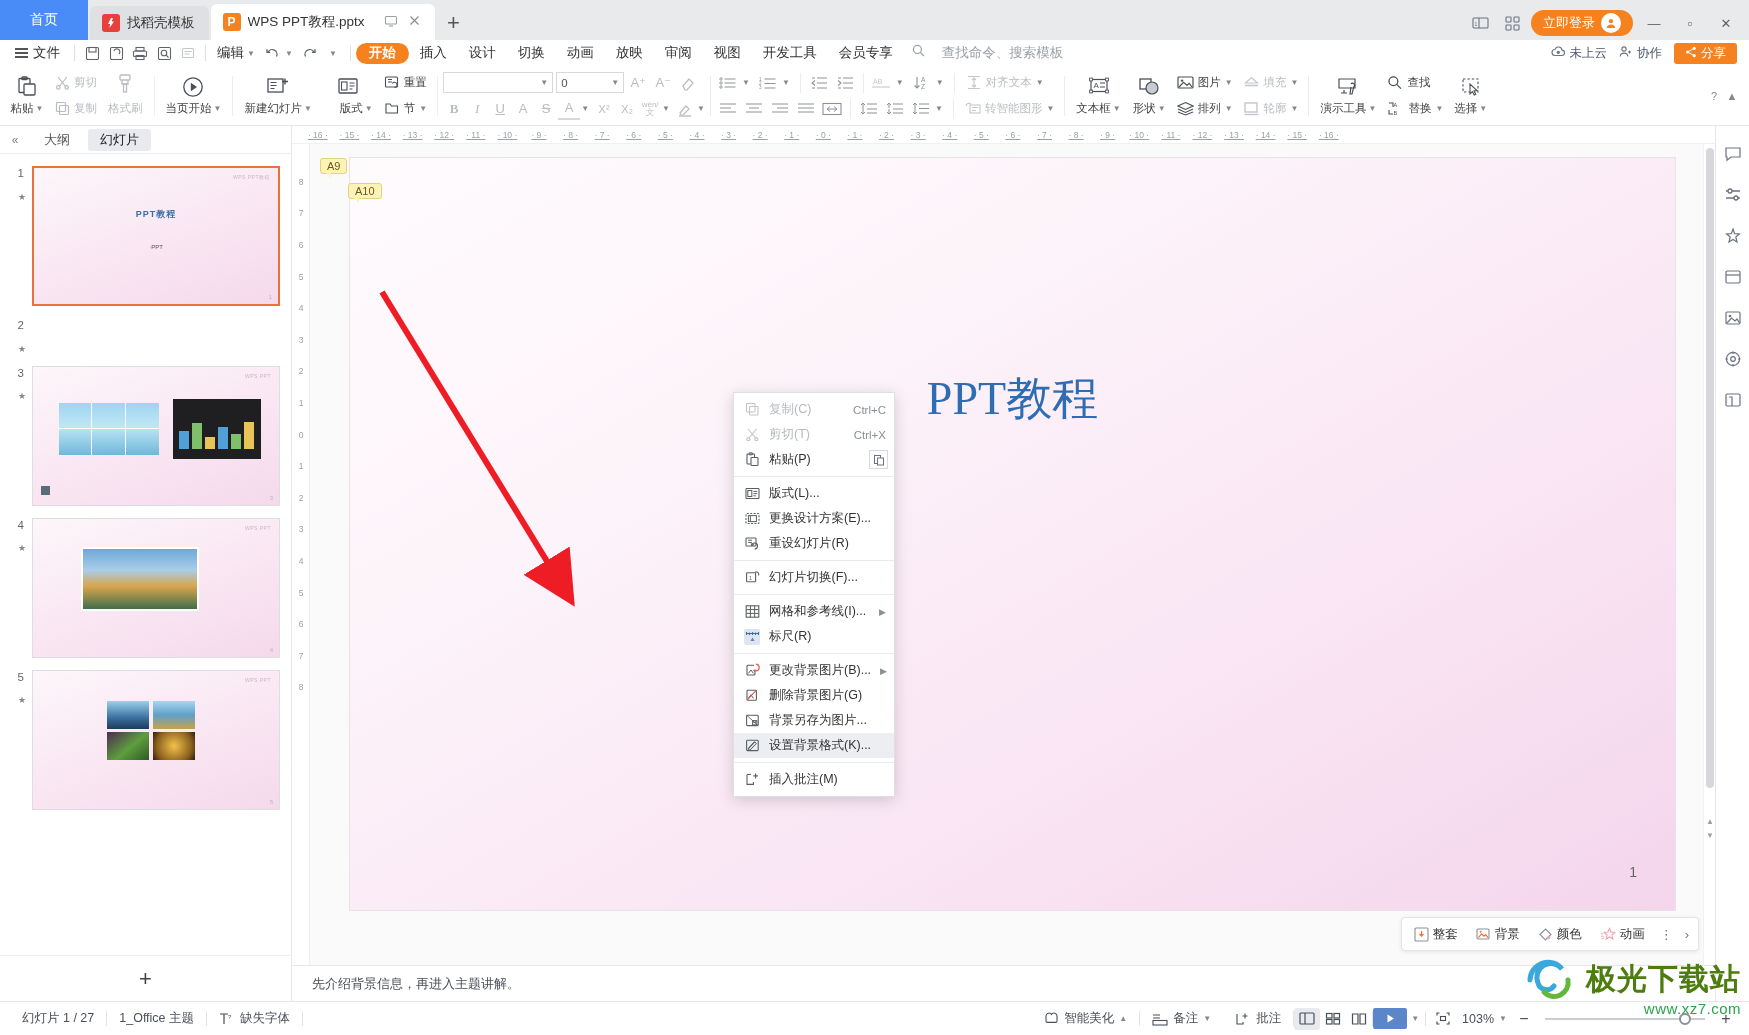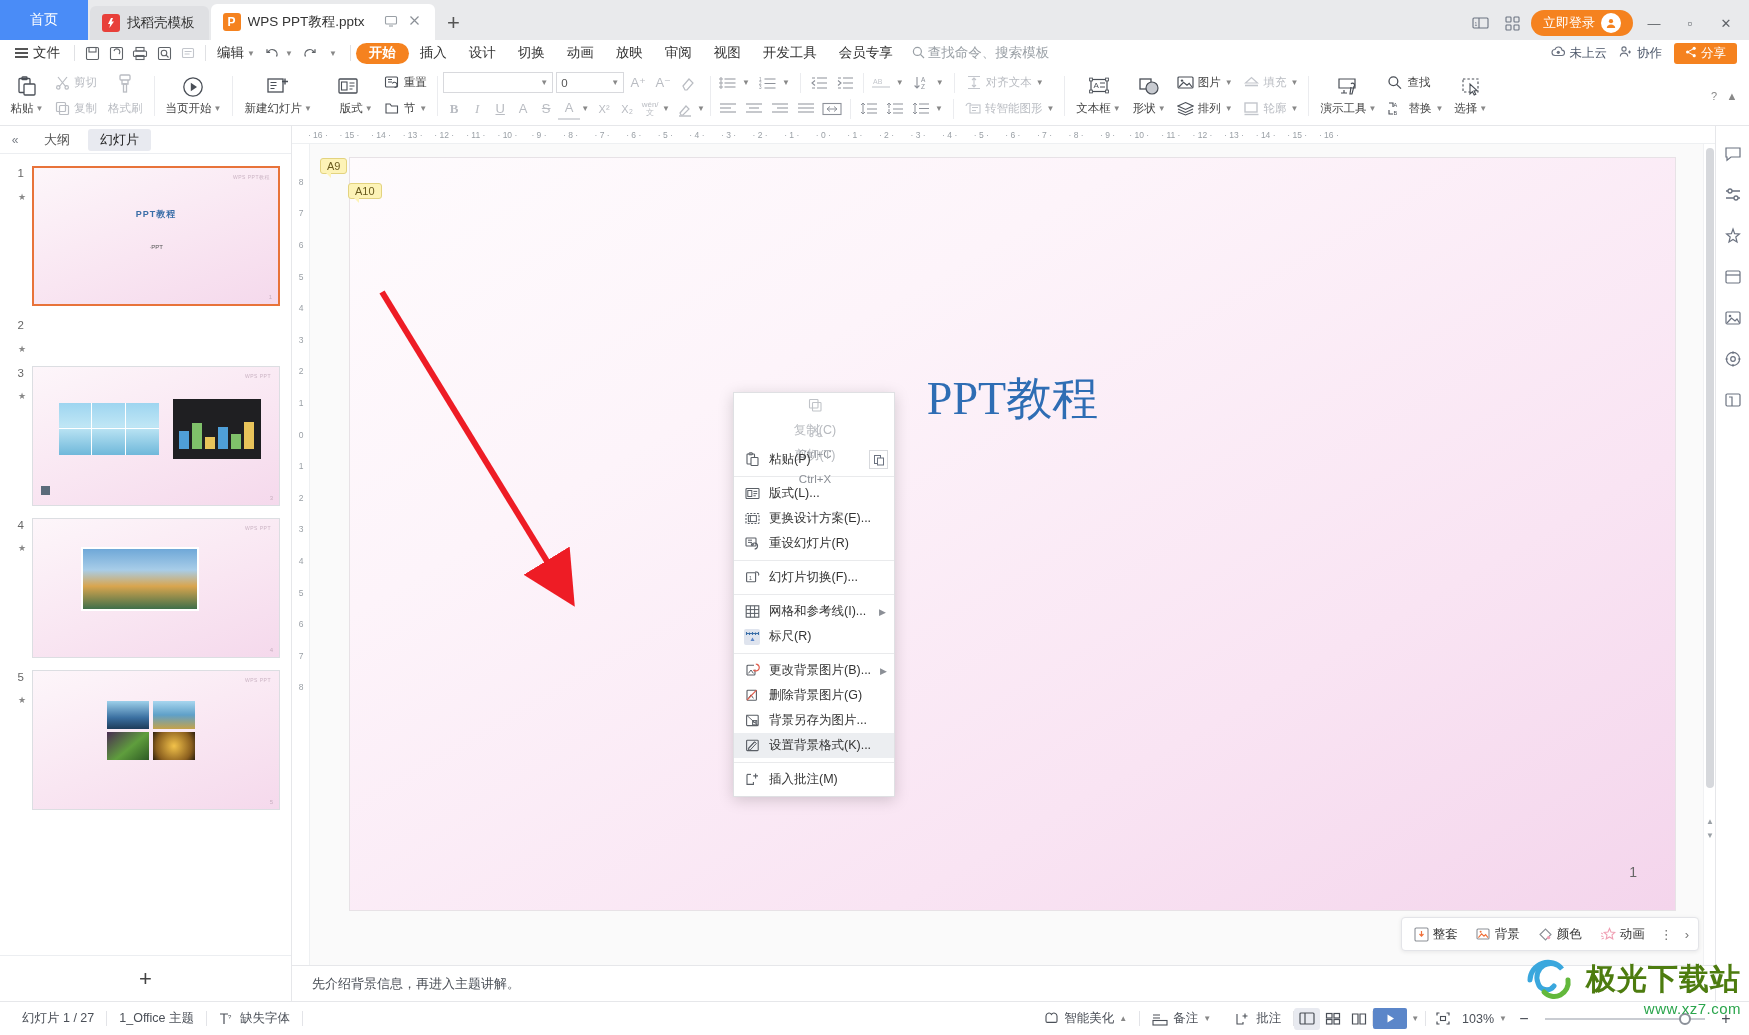--- a/index.html
+++ b/index.html
@@ -46,21 +46,21 @@
   .mb-file{ display:flex; align-items:center; gap:5px; padding:0 9px; color:#333;}
   .hamb{ display:inline-flex; flex-direction:column; gap:2.5px;}
   .hamb i{ display:block; width:13px; height:1.5px; background:#555;}
   .mb-sep{ width:1px; height:16px; background:#e0e1e4; margin:0 5px;}
   .mb-qi{ width:24px;height:22px;display:flex;align-items:center;justify-content:center;color:#5f6368;}
   .mb-qi svg{ display:block;}
   .mb-edit{ padding:0 6px; color:#333; display:flex;align-items:center; gap:3px;}
   .caret{ font-size:8px; color:#888; }
   .mb-item{ padding:0 11px; height:22px; display:flex; align-items:center; color:#333; white-space:nowrap;}
   .mb-item.act{ background:#f5821f; color:#fff; border-radius:11px; height:21px; font-weight:bold; padding:0 13px;}
-  .mb-search{ display:flex; align-items:flex-end; gap:3px; color:#9aa0a6; padding-left:8px;}
+  .mb-search{ display:flex; align-items:flex-start; gap:17px; color:#9aa0a6; padding-left:8px;}
   .mb-right{ margin-left:auto; display:flex; align-items:center; gap:12px; padding-right:6px;}
   .mb-r-it{ display:flex; align-items:center; gap:4px; color:#4a5568; font-size:12.5px;}
   .share-btn{ background:#f5821f; color:#fff; border-radius:3px; padding:2px 11px; font-size:12.5px; display:flex; gap:4px; align-items:center;}
 
   
   .ribbon{ height:60px; background:#fff; border-bottom:1px solid #e6e7ea; display:flex; align-items:center;
            padding:0 4px; position:relative; }
   .rb-group{ display:flex; align-items:center; height:56px; }
   .rb-div{ width:1px; height:40px; background:#ebecef; margin:0 5px; }
   .big-btn{ width:46px; display:flex; flex-direction:column; align-items:center; justify-content:center;
@@ -111,21 +111,21 @@
   .t2-chip{ position:absolute; left:14px; bottom:26px; width:16px;height:8px;background:#9fb7d4;}
   .t-chip-sq{ position:absolute; left:8px; bottom:10px; width:9px;height:9px;background:#777;}
   .ph{ position:absolute; background-size:cover; }
   .addslide{ height:46px; display:flex; align-items:center; justify-content:center; color:#444; font-size:22px;
              border-top:1px solid #eceef1; background:#fff;}
 
   
   .center{ flex:1; display:flex; flex-direction:column; min-width:0; background:#fff;}
   .hruler{ height:18px; background:#fff; border-bottom:1px solid #eef0f2; position:relative; overflow:hidden;}
   .hruler .ticks{ position:absolute; left:0; top:0; height:18px; display:flex; align-items:center;
-                  font-size:8.5px; color:#9aa0a6; letter-spacing:0;}
+                  font-size:8.5px; color:#9aa0a6; letter-spacing:0;text-decoration:underline;}
   .hruler .ticks span{ width:31.6px; text-align:center; display:inline-block;}
   .canvasrow{ flex:1; display:flex; min-height:0; position:relative;}
   .vruler{ width:18px; background:#fff; border-right:1px solid #eef0f2; position:relative; overflow:hidden;}
   .vruler .ticks{ position:absolute; top:0; left:0; width:18px; display:flex; flex-direction:column;
                   align-items:center; font-size:8.5px; color:#9aa0a6;}
   .vruler .ticks span{ height:31.6px; display:flex; align-items:center; justify-content:center;}
   .stage{ flex:1; position:relative; background:#fafafa; overflow:hidden; display:flex;
           align-items:flex-start; justify-content:center; padding-top:14px;}
   .slide{ width:1325px; height:752px; position:relative; overflow:hidden;
           background:linear-gradient(150deg,#fefbfd 0%,#fdf4fa 30%,#f9e4f3 70%,#f4d5ec 100%);
@@ -176,21 +176,21 @@
   .watermark{ position:absolute; right:8px; bottom:18px; pointer-events:none; }
   .wm-text{ font-size:30px; font-weight:bold; color:#4d7c0f; letter-spacing:1px;
             text-shadow:0 1px 0 rgba(255,255,255,.6);}
   .wm-sub{ font-size:15px; color:#2aa54c; text-align:right; letter-spacing:.5px;}
 
   
   .ctxmenu{ position:absolute; left:423px; top:248px; width:162px; background:#fff;
             border:1px solid #dfe0e3; box-shadow:0 3px 14px rgba(0,0,0,.17); padding:4px 0; z-index:50;
             font-size:12.5px;}
   .cmi{ height:25px; display:flex; align-items:center; padding:0 8px 0 10px; color:#333; gap:9px; position:relative;}
-  .cmi.disabled{ color:#b6b9be;flex-direction:column;}
+  .cmi.disabled{ color:#b6b9be;}
   .cmi.hl{ background:#eceef1;}
   .cmi .cm-ic{ width:16px; height:16px; display:flex;align-items:center;justify-content:center; flex:0 0 16px;}
   .cmi .cm-lb{ flex:1; white-space:nowrap;}
   .cmi .cm-key{ color:#8b8f96; font-size:11.5px;}
   .cmi .cm-arrow{ color:#8b8f96; font-size:9px;}
   .cm-sep{ height:1px; background:#e9eaec; margin:4px 0;}
   .cm-ic.sel{ background:#dfe4ee; border-radius:2px;}
   .pastebox{ position:absolute; right:6px; top:3px; width:19px; height:19px; border:1px solid #d7d9dd;
              display:flex; align-items:center; justify-content:center;}
 </style>

